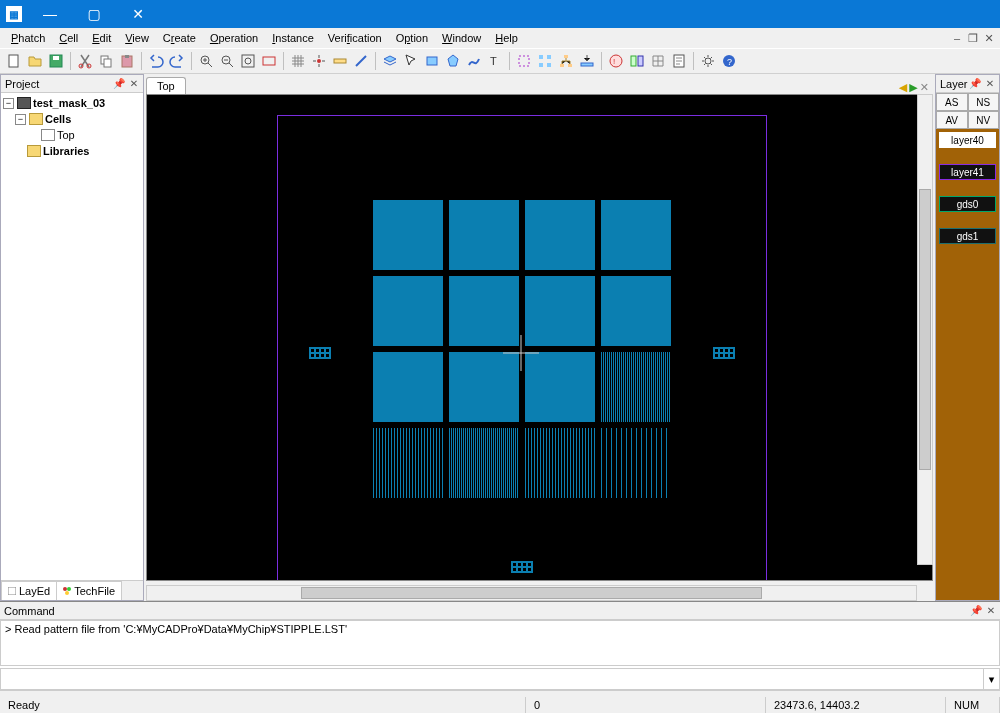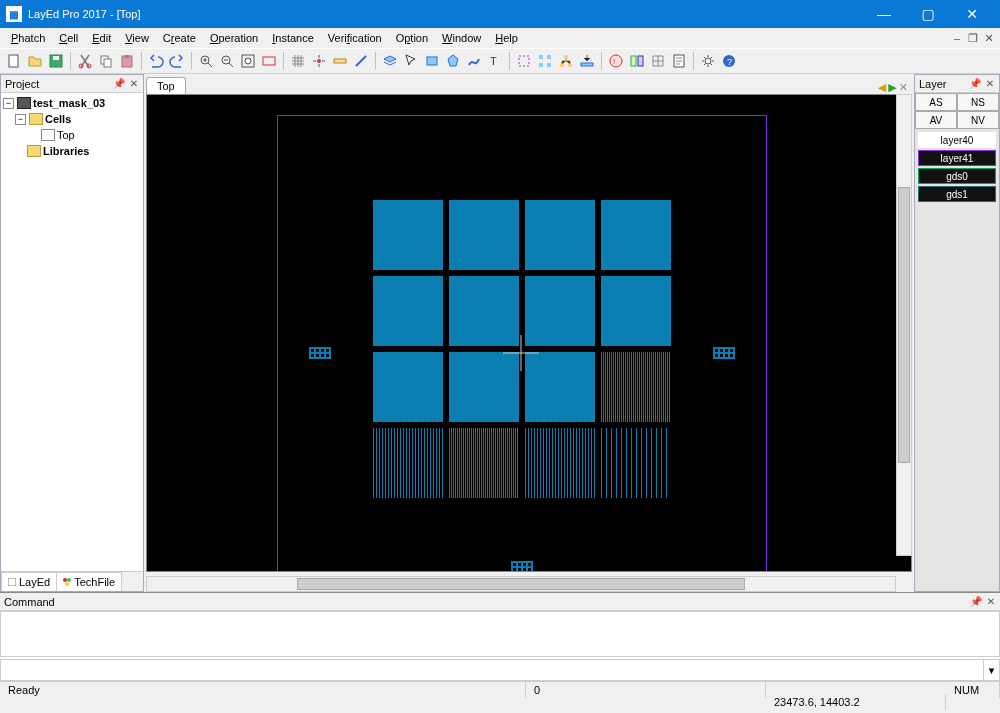--- a/index.html
+++ b/index.html
@@ -68,51 +68,50 @@
 .canvas .cross::before { left:50%; top:0; width:1px; height:100%; transform:translateX(-50%);}
 .canvas .cross::after { top:50%; left:0; height:1px; width:100%; transform:translateY(-50%);}
 .canvas .smallgrid { position:absolute; display:grid; grid-template-columns: repeat(4,1fr); grid-template-rows: repeat(2,1fr); gap:0; border:1px solid #0b7fb1;}
 .canvas .smallgrid div { border:1px solid #0b7fb1;}
 .hscroll { height:16px; background:#f0f0f0; border:1px solid #ccc; margin:2px 18px 0 2px; position:relative;}
 .hscroll .thumb { position:absolute; left:20%; width:60%; top:1px; bottom:1px; background:#cdcdcd; border:1px solid #aaa;}
 .vscroll { position:absolute; right:2px; top:0; bottom:18px; width:16px; background:#f0f0f0; border:1px solid #ccc;}
 .vscroll .thumb { position:absolute; top:20%; height:60%; left:1px; right:1px; background:#cdcdcd; border:1px solid #aaa;}
 
 
-.layer-panel { width: 86px; }
+.layer-panel { width: 65px; }
 .layer-buttons { display:grid; grid-template-columns:1fr 1fr; }
 .layer-buttons button { height:18px; font-size:10px; border:1px solid #aaa; background:#f6f6f6; cursor:pointer;}
-.layer-list { flex:1; background:#e5e5e5; padding:3px; display:flex; flex-direction:column; gap:2px;}
+.layer-list { flex:1; background:#a16207; padding:3px; display:flex; flex-direction:column; gap:16px;}
 .layer-item { height:16px; border:1px solid; color:#fff; font-size:10px; display:flex; align-items:center; justify-content:center; cursor:pointer; background:#111;}
 .layer-item.selected { background:#fff; color:#000; }
 
 
 .command-panel { border-top:1px solid #888; background:#fff; display:flex; flex-direction:column;}
 .command-panel .panel-header { }
 .command-log { height:46px; overflow:auto; padding:2px 4px; font-size:11px; background:#fff; border:1px solid #ccc; margin:0;}
 .command-log div { white-space:nowrap;}
 .command-input-row { height:22px; display:flex; border:1px solid #ccc; margin-top:2px;}
 .command-input-row .arrow { width:16px; display:flex; align-items:center; justify-content:center; border-left:1px solid #ccc; cursor:pointer;}
 .command-input { flex:1; border:none; outline:none; padding:0 4px; font-size:11px;}
 
 
-.statusbar { height:32px; background:#f0f0f0; border-top:1px solid #ccc; display:flex; align-items:flex-start; font-size:11px;}
+.statusbar { height:23px; background:#f0f0f0; border-top:1px solid #ccc; display:flex; align-items:flex-end; font-size:11px;}
 .statusbar .cell { border-right:1px solid #ccc; padding:2px 8px; display:flex; align-items:center;}
 .statusbar .cell.flex { flex:1;}
 .statusbar .cell.w1 { width:240px;}
 .statusbar .cell.w2 { width:180px;margin-top:12px;}
 .statusbar .cell.w3 { width:54px;}
 
 </style>
 </head>
 <body>
 
 <div class="titlebar">
   <div class="app-icon">▦</div>
-  <div class="title">LayEd Pro 2017 - [Top]</div>
   <div class="winbtns">
     <div class="winbtn">—</div>
     <div class="winbtn">▢</div>
     <div class="winbtn close">✕</div>
   </div>
 </div>
 
 <div class="menubar">
   <div class="menuitem"><span class="ul">P</span><span>hatch</span></div>
   <div class="menuitem"><span class="ul">C</span>ell</div>
@@ -487,20 +486,21 @@
 
 <div class="command-panel">
   <div class="panel-header">
     <span>Command</span>
     <div class="phbtns">
       <div class="phbtn">📌</div>
       <div class="phbtn">✕</div>
     </div>
   </div>
   <div class="command-log">
+    <div>&gt; Read pattern file from 'C:¥MyCADPro¥Data¥MyChip¥STIPPLE.LST'</div>
   </div>
   <div class="command-input-row">
     <input class="command-input" value="" style="">
     <div class="arrow">▾</div>
   </div>
 </div>
 
 <div class="statusbar">
   <div class="cell flex">Ready</div>
   <div class="cell w1">0</div>

